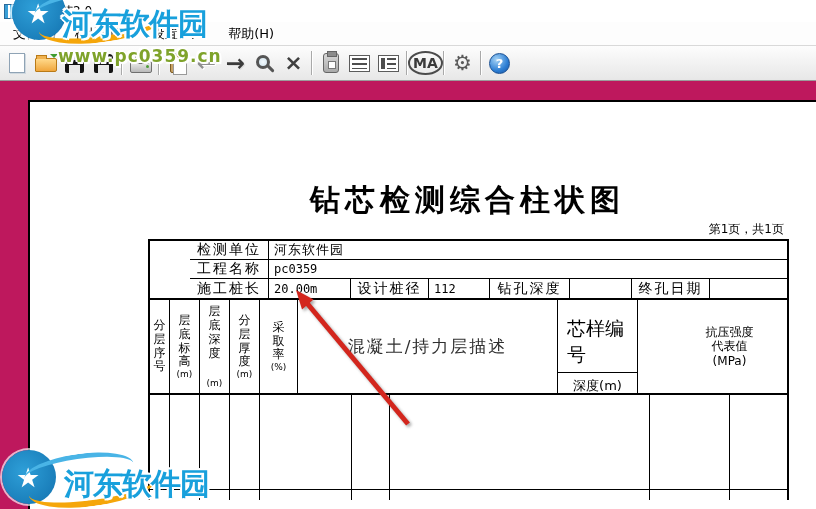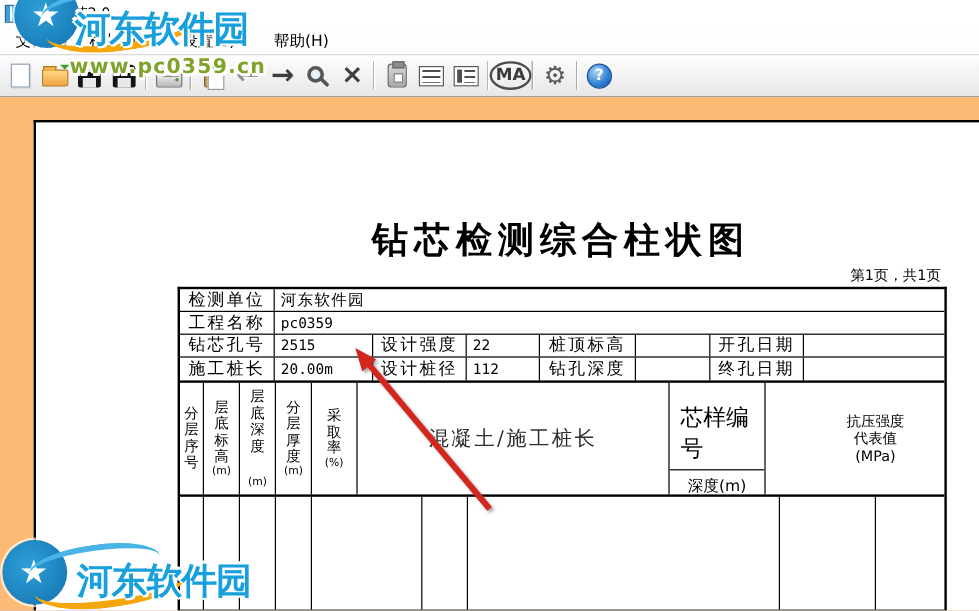--- a/index.html
+++ b/index.html
@@ -58,30 +58,30 @@
     background:repeating-linear-gradient(to bottom,#4e4e4e 0 2px,transparent 2px 5px); }
   .i-report2 { display:flex; gap:2px; }
   .i-report2 .col { width:4px; height:100%; background:#4e4e4e; }
   .i-ma { border:2px solid #4b4b4b; border-radius:50%; font-size:14px; font-weight:bold;
     padding:2px 3px; color:#3a3a3a; letter-spacing:0; }
   .i-gear { font-size:21px; color:#5a5a5a; line-height:1; }
   .i-help { width:21px; height:21px; border-radius:50%; background:radial-gradient(circle at 35% 30%,#a6d4f6,#2e7fd4 60%,#17509e);
     border:1px solid #174e92; color:#fff; font-weight:bold; font-size:13px;
     display:flex; align-items:center; justify-content:center; }
   
-  .docarea { position:absolute; left:0; top:81px; right:0; bottom:0; background:#fdba74; overflow:hidden; }
+  .docarea { position:absolute; left:0; top:81px; right:0; bottom:0; background:#be185d; overflow:hidden; }
   .page { position:absolute; left:28px; top:19px; width:900px; height:620px; background:#fff;
     border-left:2px solid #000; border-top:2px solid #000; }
   .doc-title { position:absolute; left:118px; top:78px; width:639px; text-align:center;
     font-family:"DejaVu Serif","Liberation Serif",serif;
     font-size:30px; font-weight:bold; letter-spacing:5px; white-space:nowrap; }
   .page-info { position:absolute; left:118px; top:119px; width:636px; text-align:right; font-size:12px; }
   
   .doc-table { position:absolute; left:118px; top:137px; width:641px; border:2px solid #000; border-bottom:none; font-size:14px; }
-  .irow { display:flex; height:19px; border-bottom:1px solid #000; }
+  .irow { display:flex; height:19px; border-bottom:1px solid #000;margin-left:40px; }
   .cell { border-right:1px solid #000; display:flex; align-items:center; overflow:hidden; }
   .cell:last-child { border-right:none; }
   .lab { justify-content:center; letter-spacing:2px; white-space:nowrap; }
   .val { font-family:"DejaVu Sans Mono","Liberation Mono",monospace; font-size:12px; padding-left:5px; }
   .valcn { font-size:13px; padding-left:5px; letter-spacing:1px; }
   .w79{width:79px;flex:none;} .w82{width:82px;flex:none;} .w78{width:78px;flex:none;}
   .w61{width:61px;flex:none;} .w80{width:80px;flex:none;} .w62{width:62px;flex:none;}
   .grow{flex:1;}
   .hband { display:flex; height:97px; border-top:2px solid #000; border-bottom:2px solid #000; }
   .hcell { border-right:1px solid #000; display:flex; flex-direction:column; align-items:center; justify-content:center; overflow:hidden; }
@@ -209,30 +209,20 @@
         <div class="irow">
           <div class="cell lab w79">检测单位</div>
           <div class="cell valcn grow">河东软件园</div>
         </div>
 
         <div class="irow">
           <div class="cell lab w79">工程名称</div>
           <div class="cell val grow">pc0359</div>
         </div>
 
-        <div class="irow">
-          <div class="cell lab w79">钻芯孔号</div>
-          <div class="cell val w82">2515</div>
-          <div class="cell lab w78">设计强度</div>
-          <div class="cell val w61">22</div>
-          <div class="cell lab w80">桩顶标高</div>
-          <div class="cell val w62"></div>
-          <div class="cell lab w78">开孔日期</div>
-          <div class="cell val grow"></div>
-        </div>
 
         <div class="irow" style="border-bottom:none">
           <div class="cell lab w79">施工桩长</div>
           <div class="cell val w82">20.00m</div>
           <div class="cell lab w78">设计桩径</div>
           <div class="cell val w61">112</div>
           <div class="cell lab w80">钻孔深度</div>
           <div class="cell val w62"></div>
           <div class="cell lab w78">终孔日期</div>
           <div class="cell val grow"></div>
@@ -251,21 +241,21 @@
             <div class="vunit">(m)</div>
           </div>
           <div class="hcell c4">
             <div class="vchars">分层厚度</div>
             <div class="vunit">(m)</div>
           </div>
           <div class="hcell c6">
             <div class="vchars">采取率</div>
             <div class="vunit">(%)</div>
           </div>
-          <div class="hcell c7">混凝土/施工桩长</div>
+          <div class="hcell c7">混凝土/持力层描述</div>
           <div class="hcell c8">
             <div class="frac-top">芯样编号</div>
             <div class="frac-bot">深度(m)</div>
           </div>
           <div class="hcell c9">
             <div class="c9pre">抗压强度
 代表值
 (MPa)</div>
           </div>
         </div>

